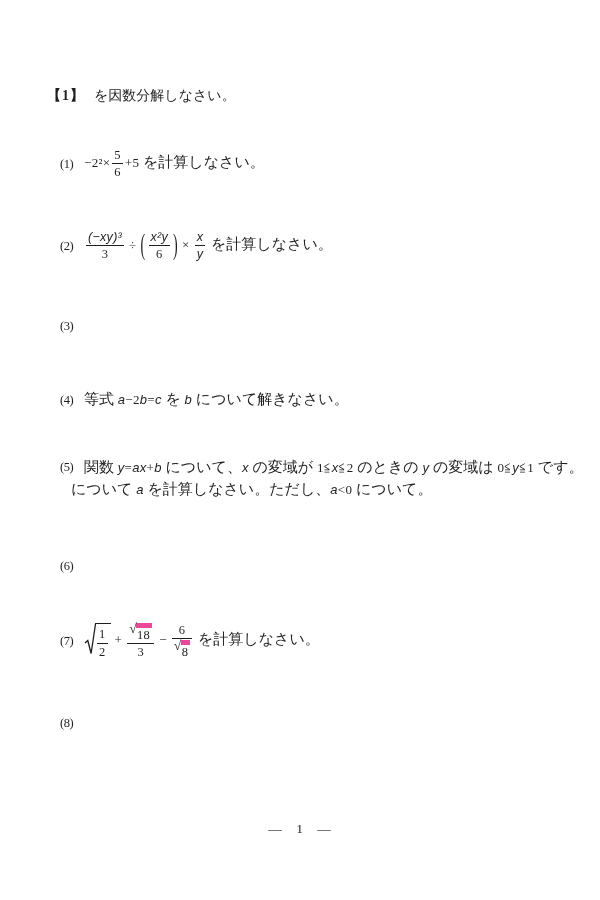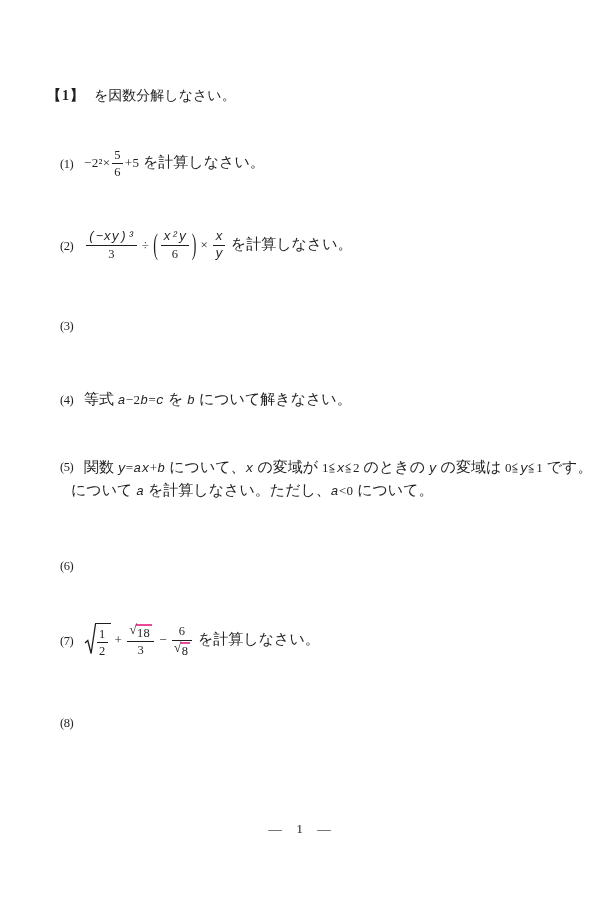--- a/index.html
+++ b/index.html
@@ -17,39 +17,39 @@
   .header { position:absolute; left:47px; top:86px; font-size:14px; line-height:1.4; }
   .header .label { font-weight:bold; letter-spacing:1px; margin-right:9px; }
 
   
   .q { position:absolute; left:60px; display:flex; align-items:center; line-height:1.45; }
   .qnum { width:24px; flex:none; font-size:12.5px; letter-spacing:-0.5px; }
   .qc { font-size:13px; }
 
   .jp { font-size:15px; }
   .m  { font-family:"Liberation Serif","DejaVu Serif",serif; font-style:normal; }
-  .v  { font-family:Liberation Mono, monospace; font-style:italic; }
+  .v  { font-family:Liberation Sans, sans-serif; font-style:italic; }
   .m, .v { letter-spacing:0.3px; }
 
   
   .frac {
     display:inline-flex; flex-direction:column; align-items:center;
     vertical-align:middle; margin:0 2px; text-align:center;
   }
   .fnum, .fden { font-size:12.5px; line-height:1.15; padding:0 2px; }
   .fbar { width:100%; height:0; border-top:1px solid #1f1f1f; margin:1px 0; }
 
   
   .bigp { display:inline-block; transform:scaleY(2.05); vertical-align:middle;
           font-size:14px; margin:0 1px; font-weight:400; }
 
   
   .sqrt { display:inline-flex; align-items:flex-start; vertical-align:middle; }
   .sqrt .rsign { line-height:1.05; font-size:1.1em; margin-right:-1px; transform:translateY(-1px); }
-  .sqrt .rbody { border-top:2px solid #ec4899; line-height:1.12; padding:0 2px 0 1px; }
+  .sqrt .rbody { border-top:5px solid #ec4899; line-height:1.12; padding:0 2px 0 1px; }
 
   
   .sqrt-tall { display:inline-flex; align-items:flex-start; vertical-align:middle; margin-right:1px; }
   .sqrt-tall svg { display:block; margin-right:-1px; }
   .sqrt-tall .rbody { border-top:1px solid #1f1f1f; padding:1px 3px 0 2px; }
   .sqrt-tall .frac { margin:0; vertical-align:baseline; }
 
   .op { padding:0 3px; }
 
   

